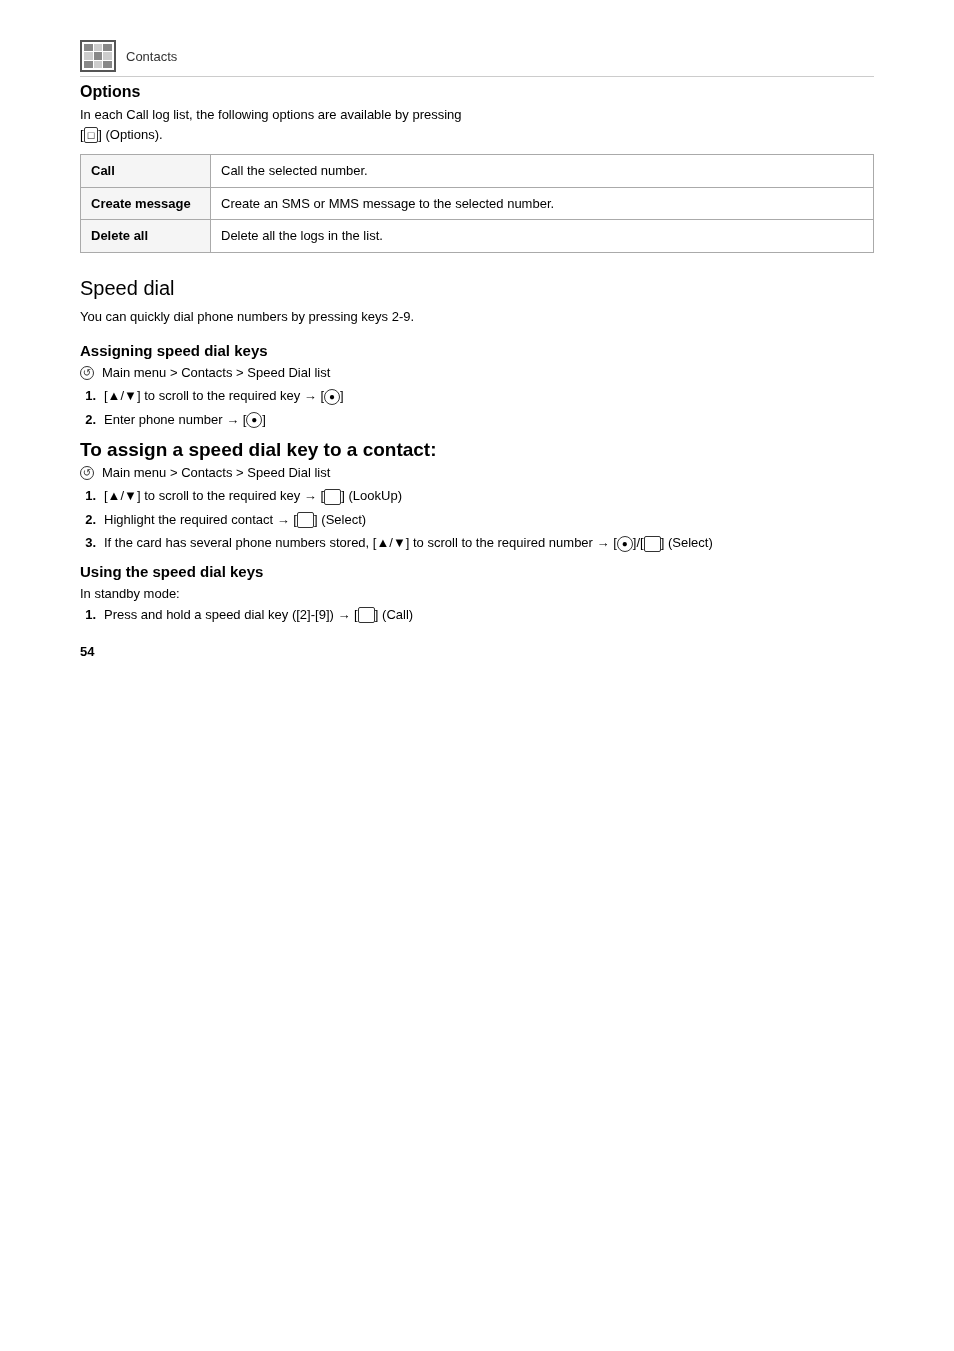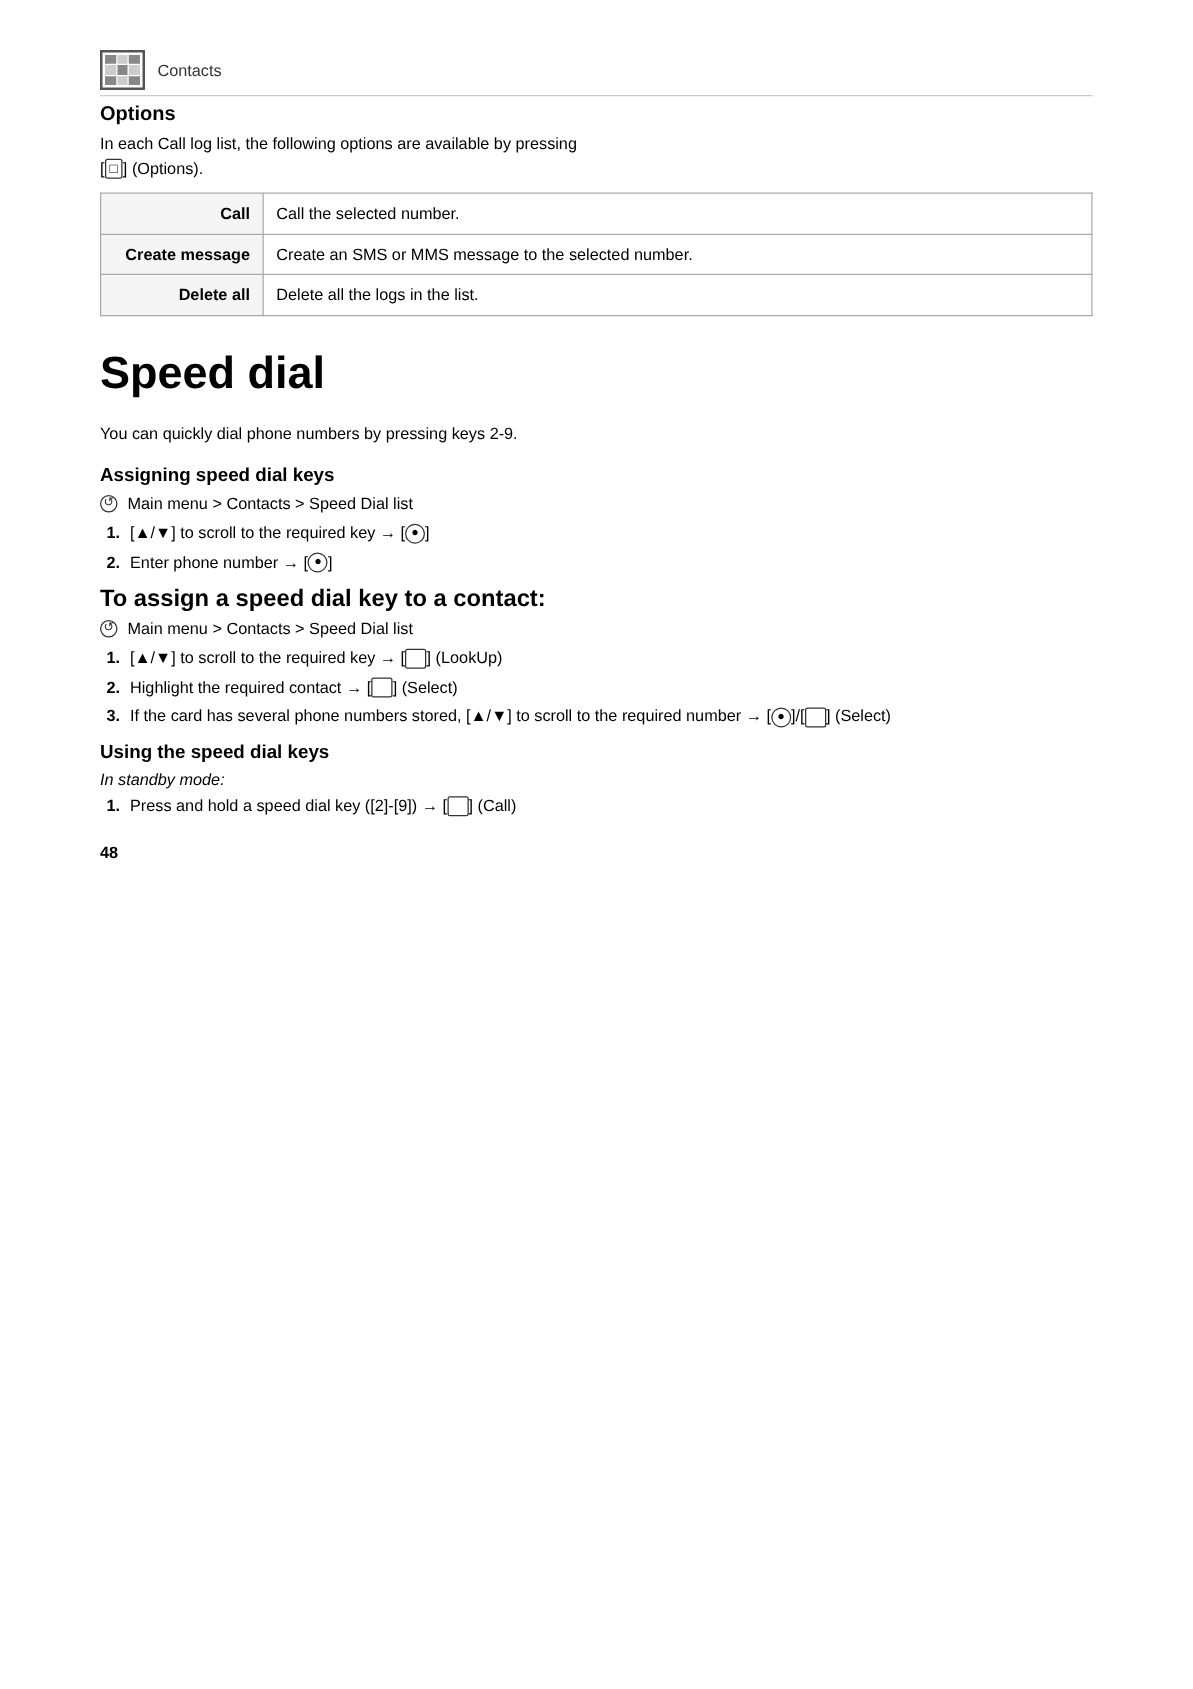--- a/index.html
+++ b/index.html
@@ -72,27 +72,26 @@
       padding: 6px 10px;
       vertical-align: top;
       line-height: 1.5;
     }
 
     .options-table td:first-child {
       font-weight: bold;
       white-space: nowrap;
       width: 130px;
       background: #f5f5f5;
-      text-align: right;
     }
 
     .speed-dial-title {
-      font-size: 36px;
-      font-weight: bold;
-      margin-bottom: 18px;
+      font-size: 20px;
+      font-weight: normal;
+      margin-bottom: 7px;
       margin-top: 8px;
       border-bottom: none;
     }
 
     .speed-dial-intro {
       font-size: 13px;
       margin-bottom: 16px;
       line-height: 1.5;
     }
 
@@ -172,21 +171,20 @@
     }
 
     .assign-contact-note {
       font-weight: bold;
       font-size: 19px;
       margin-bottom: 4px;
       margin-top: 6px;
     }
 
     .italic-label {
-      font-style: italic;
       font-size: 13px;
       margin-bottom: 4px;
     }
 
     .page-number {
       font-size: 13px;
       font-weight: bold;
       margin-top: 20px;
     }
 
@@ -291,13 +289,13 @@
 
 <ol class="step-list">
   <li>
     <span class="step-num">1.</span>
     <span class="step-text">
       Press and hold a speed dial key ([<b>2</b>]-[<b>9</b>]) → [<span class="btn-icon">&nbsp;&nbsp;&nbsp;</span>] (Call)
     </span>
   </li>
 </ol>
 
-<div class="page-number">48</div>
+<div class="page-number">54</div>
 
 </body></html>

